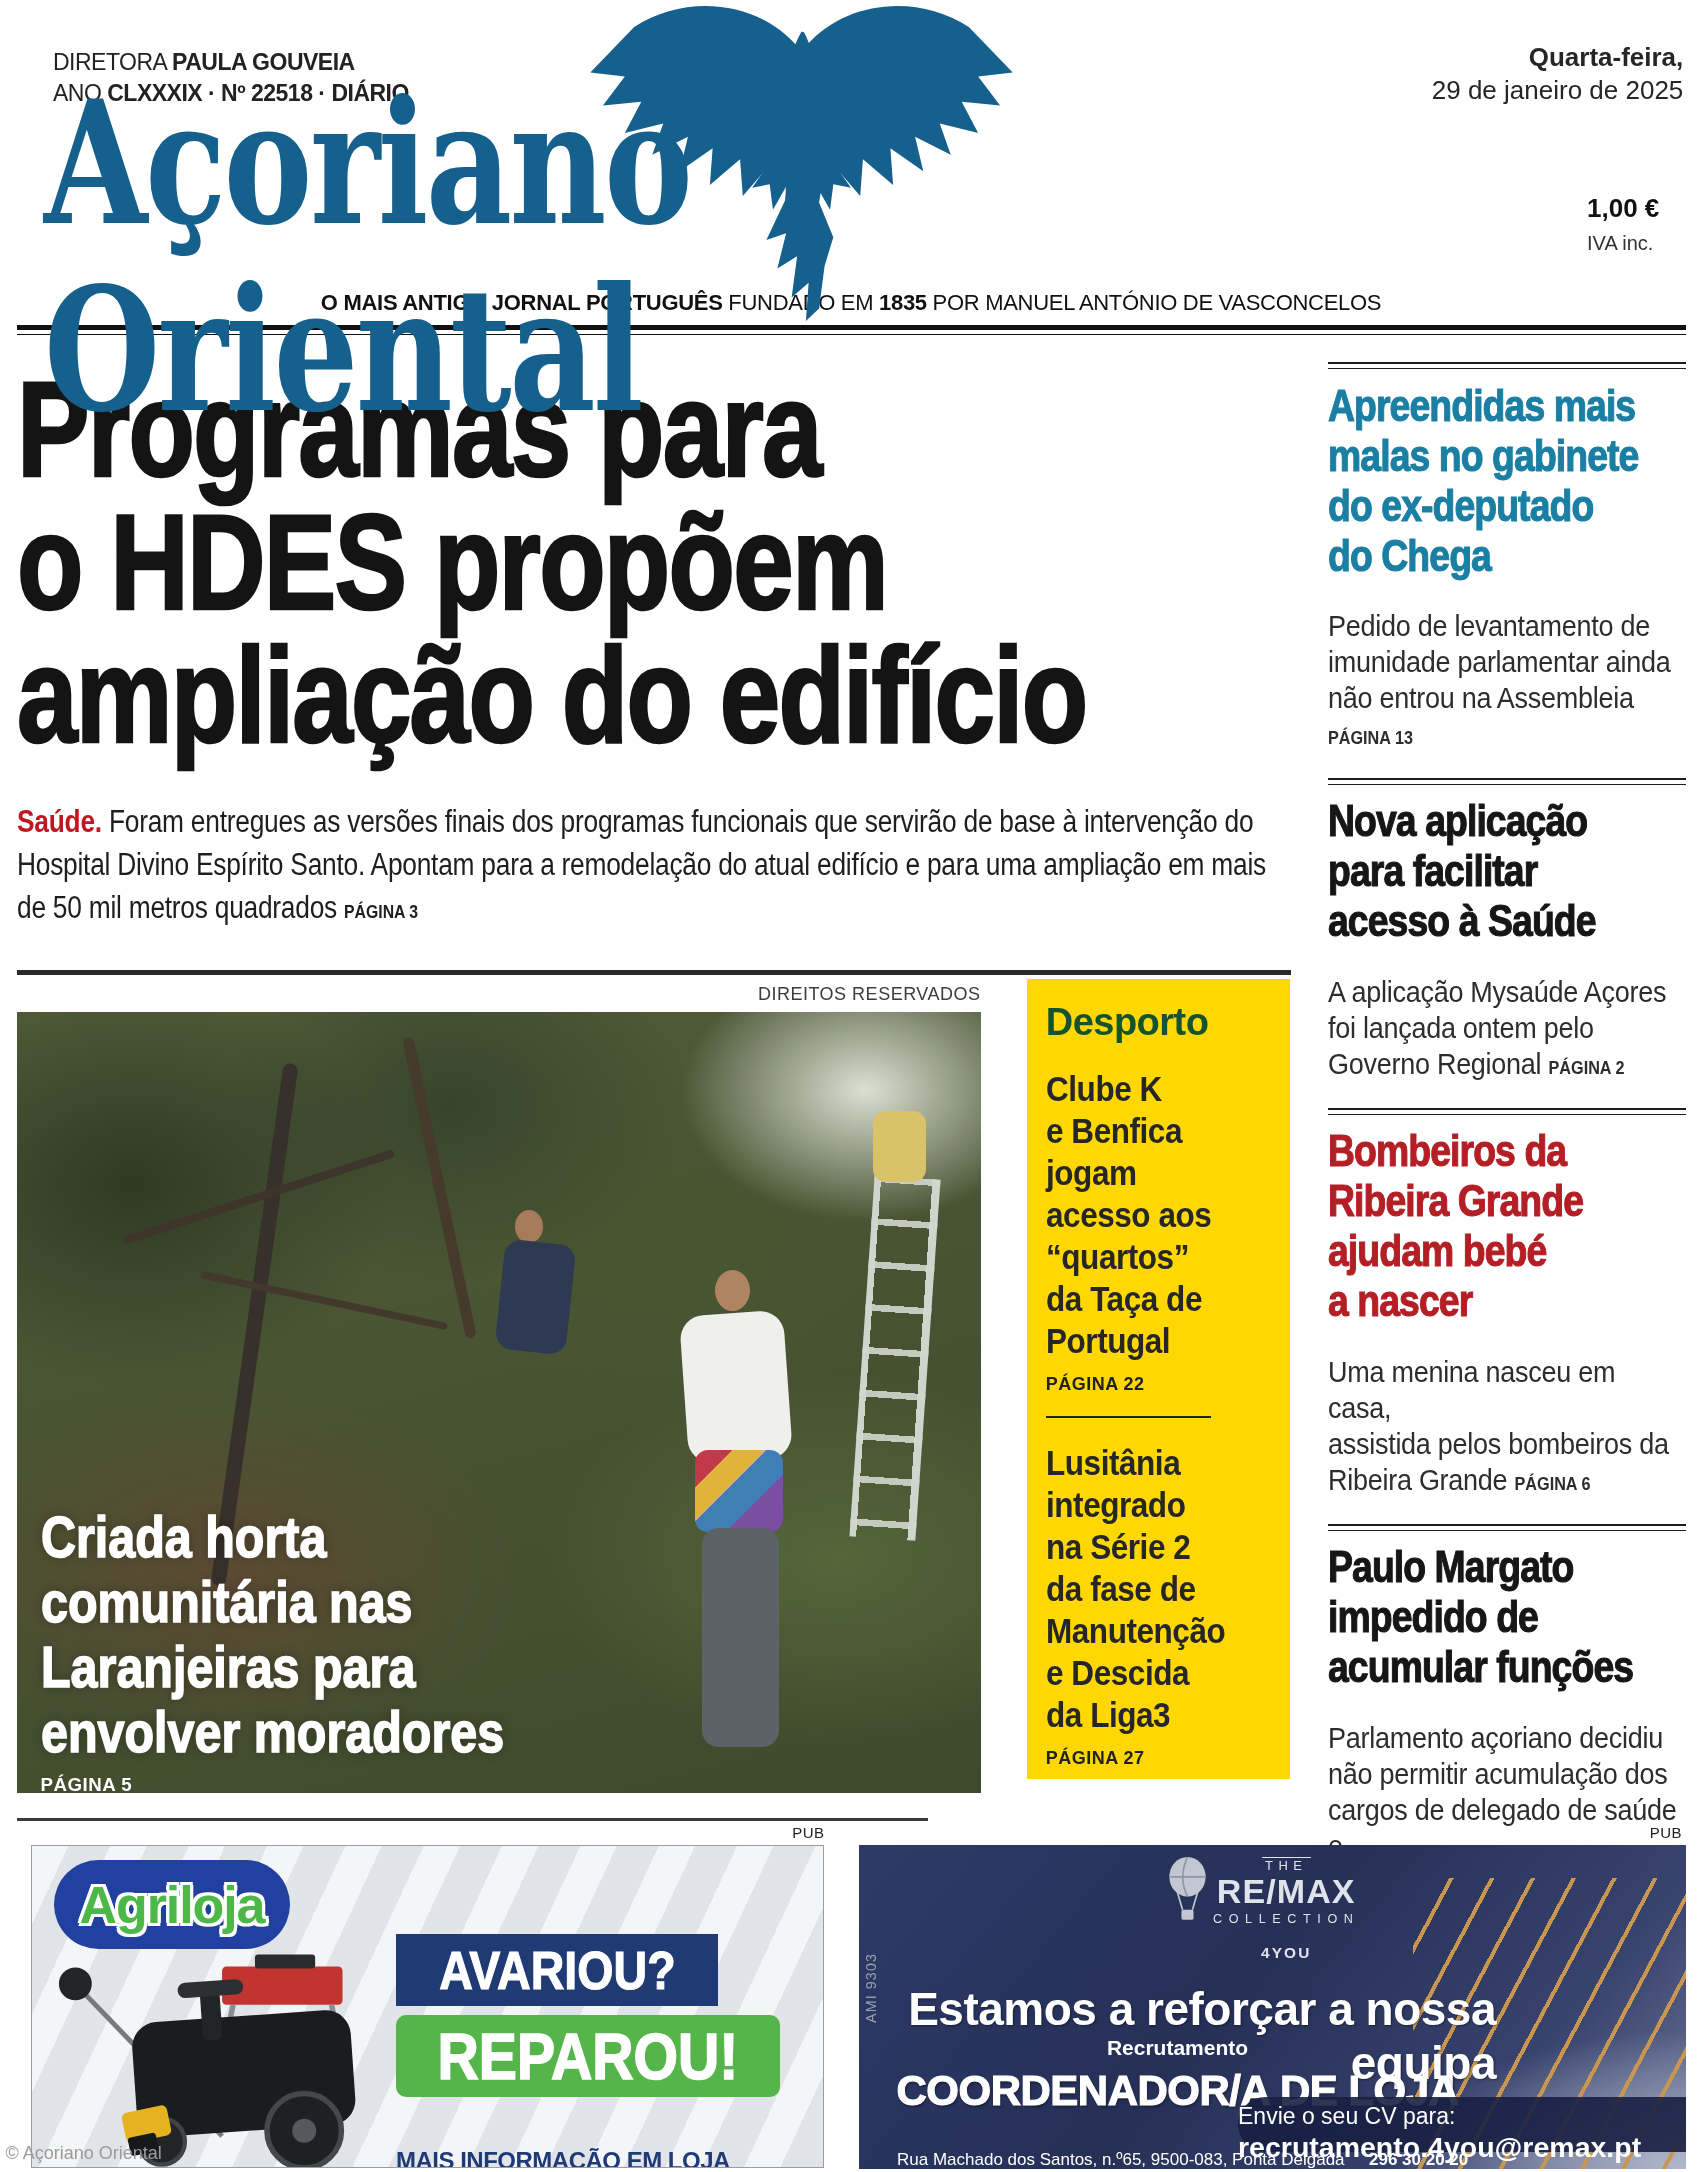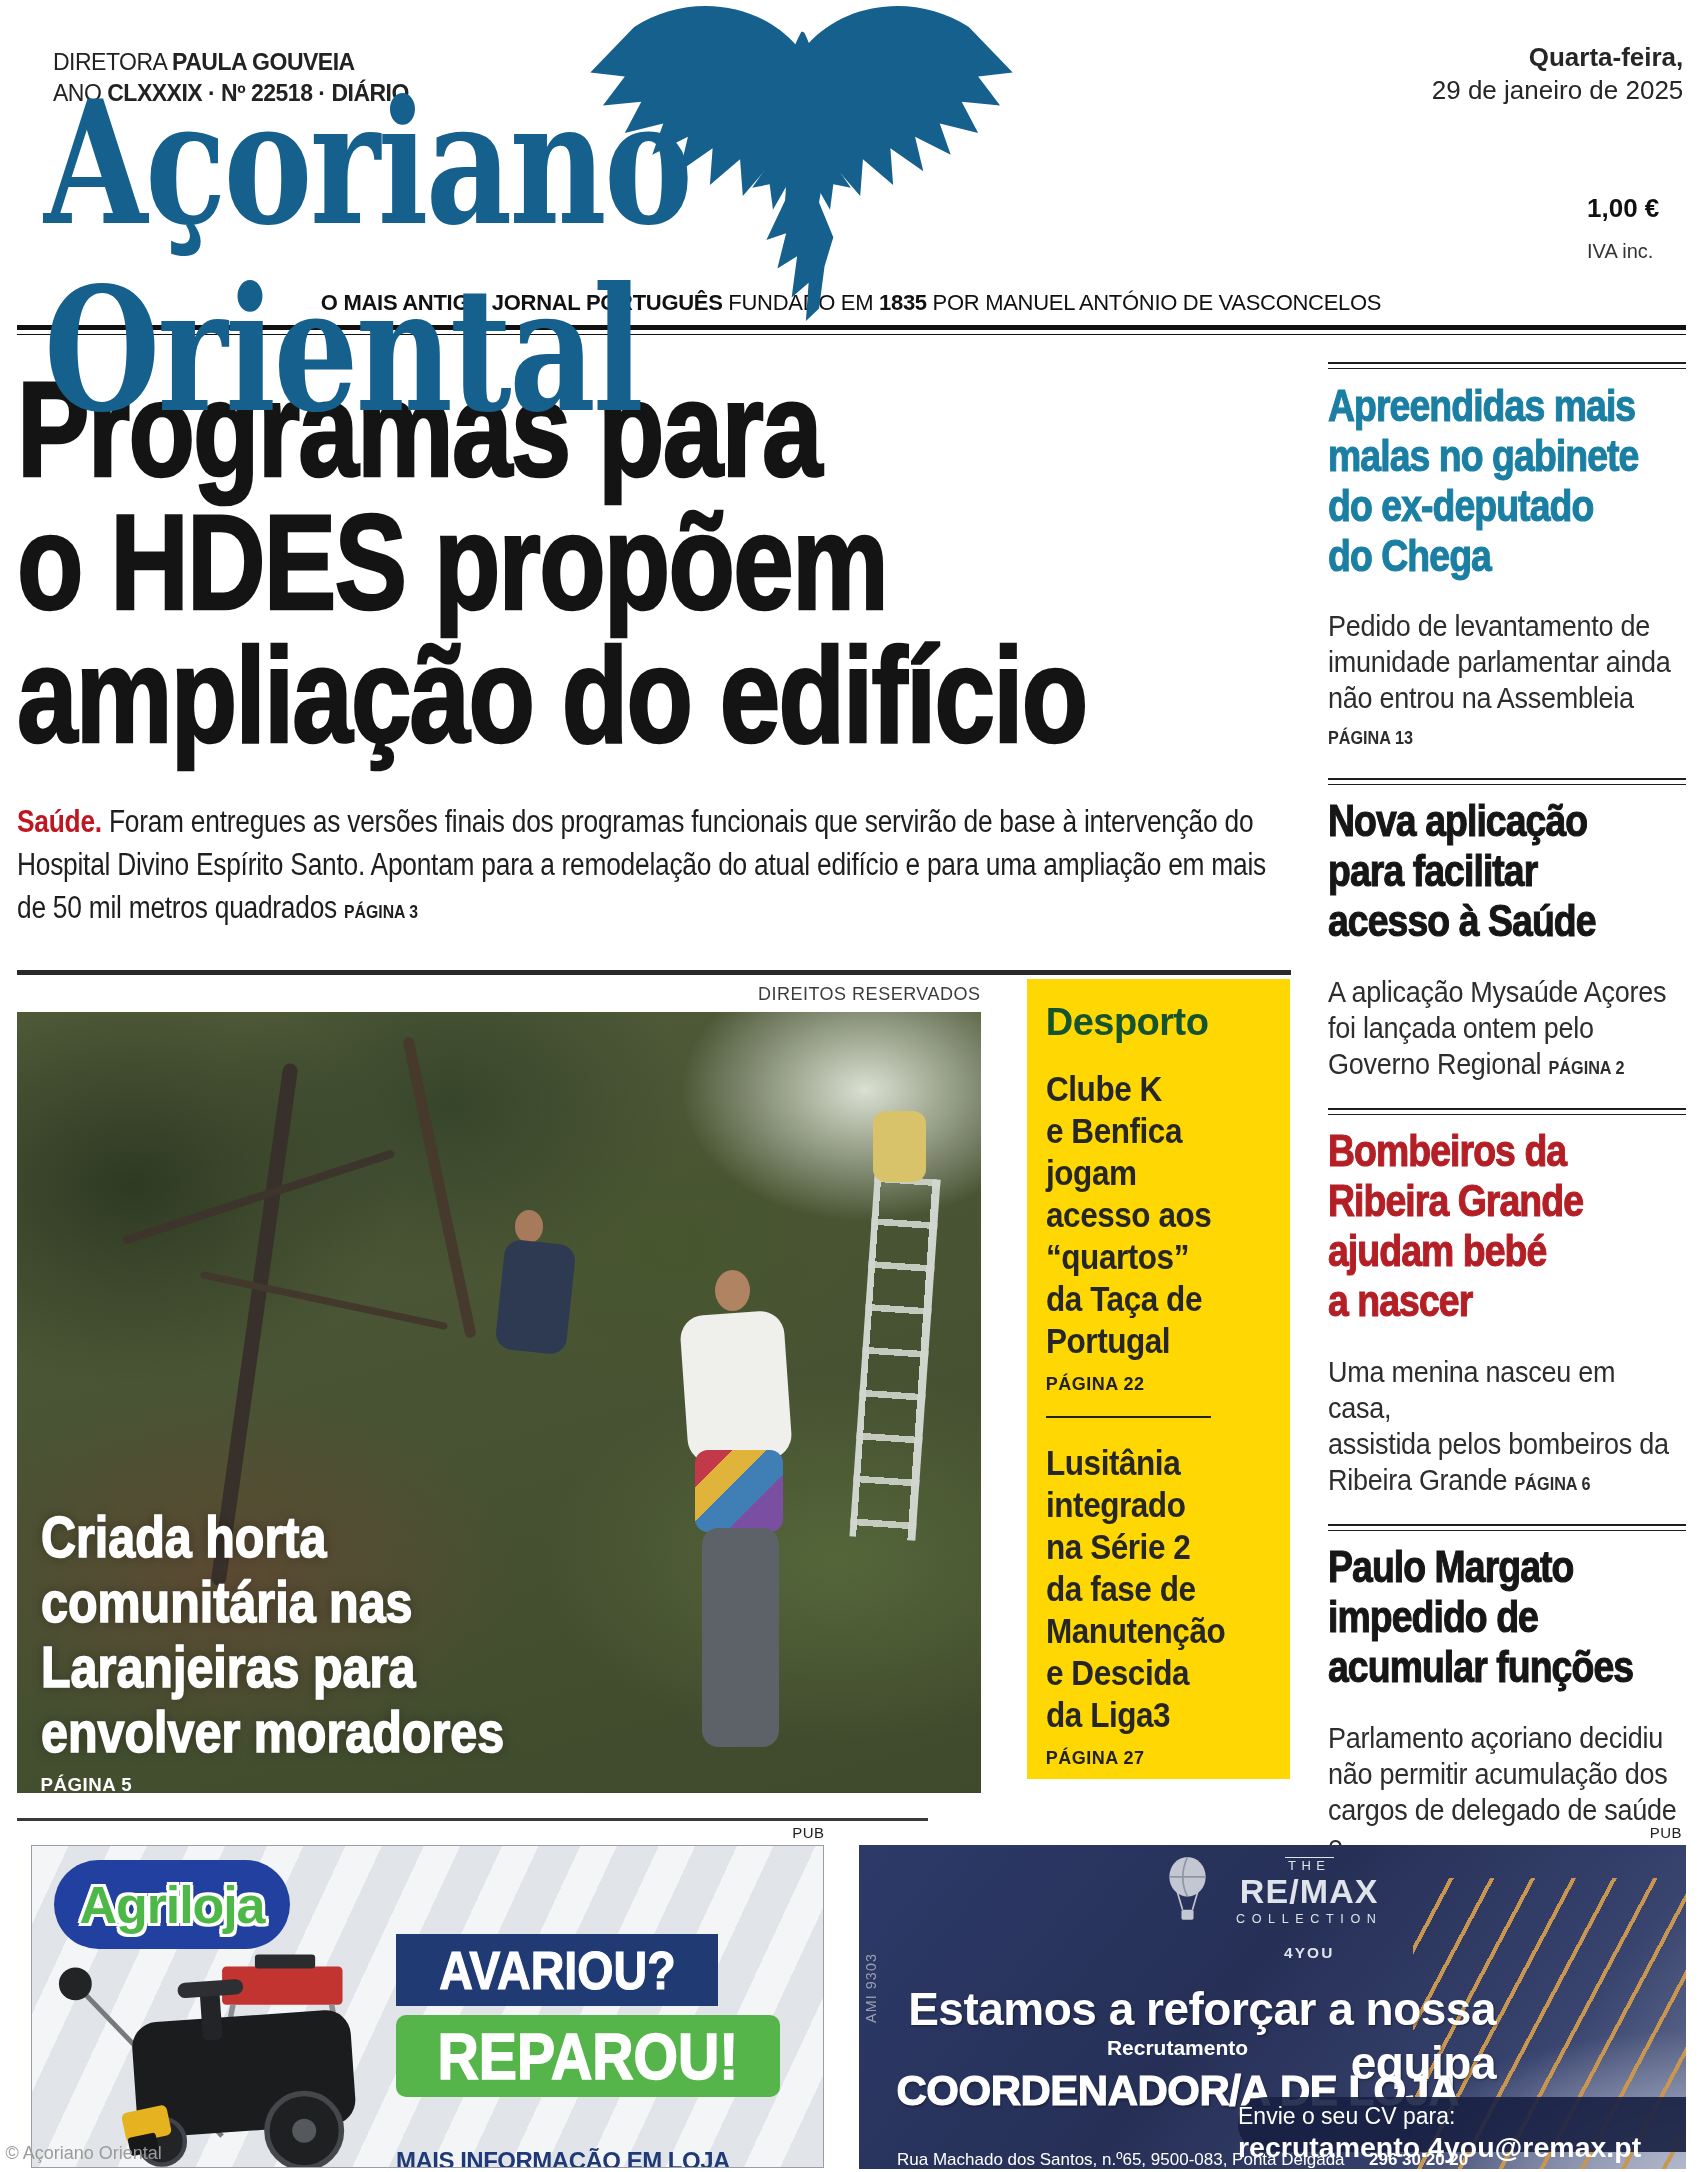--- a/index.html
+++ b/index.html
@@ -16,21 +16,21 @@
   .date-block{right:18.7px;top:41px;text-align:right;font-size:26px;line-height:33px;color:#262626;}
   .date-block .b1{font-weight:700;}
   .masthead-title{
     left:44px;top:69px;width:1580px;transform:scaleX(.78);transform-origin:0 0;
     font-family:"DejaVu Serif",serif;font-weight:700;font-size:171px;line-height:187px;
     color:#15608d;letter-spacing:-3.3px;word-spacing:66px;z-index:3;
   }
   .eagle{left:582px;top:-6.6px;z-index:2;}
   .price-block{left:1587px;top:193px;z-index:4;}
   .price{font-size:26px;font-weight:700;color:#111;}
-  .price-note{font-size:20px;color:#333;margin-top:16px;}
+  .price-note{font-size:20px;color:#333;margin-top:8px;}
   .tagline{left:0;top:290px;width:1702px;text-align:center;font-size:22px;color:#111;letter-spacing:-0.3px;}
   .tagline .tb{font-weight:700;}
   .header-rule{left:16.5px;top:325px;width:1669px;}
   .header-rule .r1{border-top:5.5px solid #111;}
   .header-rule .r2{border-top:1.6px solid #111;margin-top:3.8px;}
   
   .lead-headline{
     left:16.5px;top:363px;width:1591px;transform:scaleX(.8);
     font-size:136px;line-height:133px;font-weight:700;color:#141414;
     -webkit-text-stroke:2.7px #141414;letter-spacing:-2.2px;
@@ -137,21 +137,21 @@
   .ad-remax{
     left:859px;top:1845px;width:827px;height:324px;overflow:hidden;
     background:
       radial-gradient(494px 230px at 100% 100%, rgba(190,196,214,.85), rgba(190,196,214,0) 60%),
       linear-gradient(130deg,#2d3a68 0%,#263057 45%,#38436e 78%,#6d7797 100%);
   }
   .gold-stripes{
     left:554px;top:33px;width:285px;height:307px;
     background:repeating-linear-gradient(118deg, transparent 0 32px, #c9964f 32px 36px);
   }
-  .remax-logo{left:307px;top:12px;display:flex;align-items:flex-start;gap:27px;color:#dfe3ea;}
+  .remax-logo{left:307px;top:12px;display:flex;align-items:flex-start;gap:4px;color:#dfe3ea;}
   .remax-text{text-align:center;}
   .remax-the{font-size:13px;letter-spacing:5.5px;border-top:1.1px solid #dfe3ea;border-bottom:0;display:inline-block;padding:0 3.3px;}
   .remax-name{font-size:34px;font-weight:700;letter-spacing:1.1px;line-height:36px;}
   .remax-coll{font-size:12.6px;letter-spacing:6.6px;margin-top:3.3px;}
   .remax-4you{font-size:15.4px;font-weight:700;letter-spacing:2.2px;margin-top:18px;}
   .remax-headline{left:0;top:137px;width:637px;text-align:right;color:#fff;font-weight:700;font-size:46px;letter-spacing:-0.5px;text-shadow:1.1px 1.1px 2.2px rgba(0,0,0,.4);}
   .remax-sub{left:0;top:191px;width:637px;text-align:center;color:#fff;font-weight:700;font-size:21px;}
   .remax-role{left:0;top:222px;width:637px;text-align:center;color:#fff;font-weight:700;font-size:42px;letter-spacing:-0.5px;-webkit-text-stroke:1.1px #fff;text-shadow:1.1px 1.6px 2.7px rgba(0,0,0,.45);}
   .remax-cv{
     left:379px;top:252px;width:448px;height:55px;background:rgba(23,32,66,.9);

